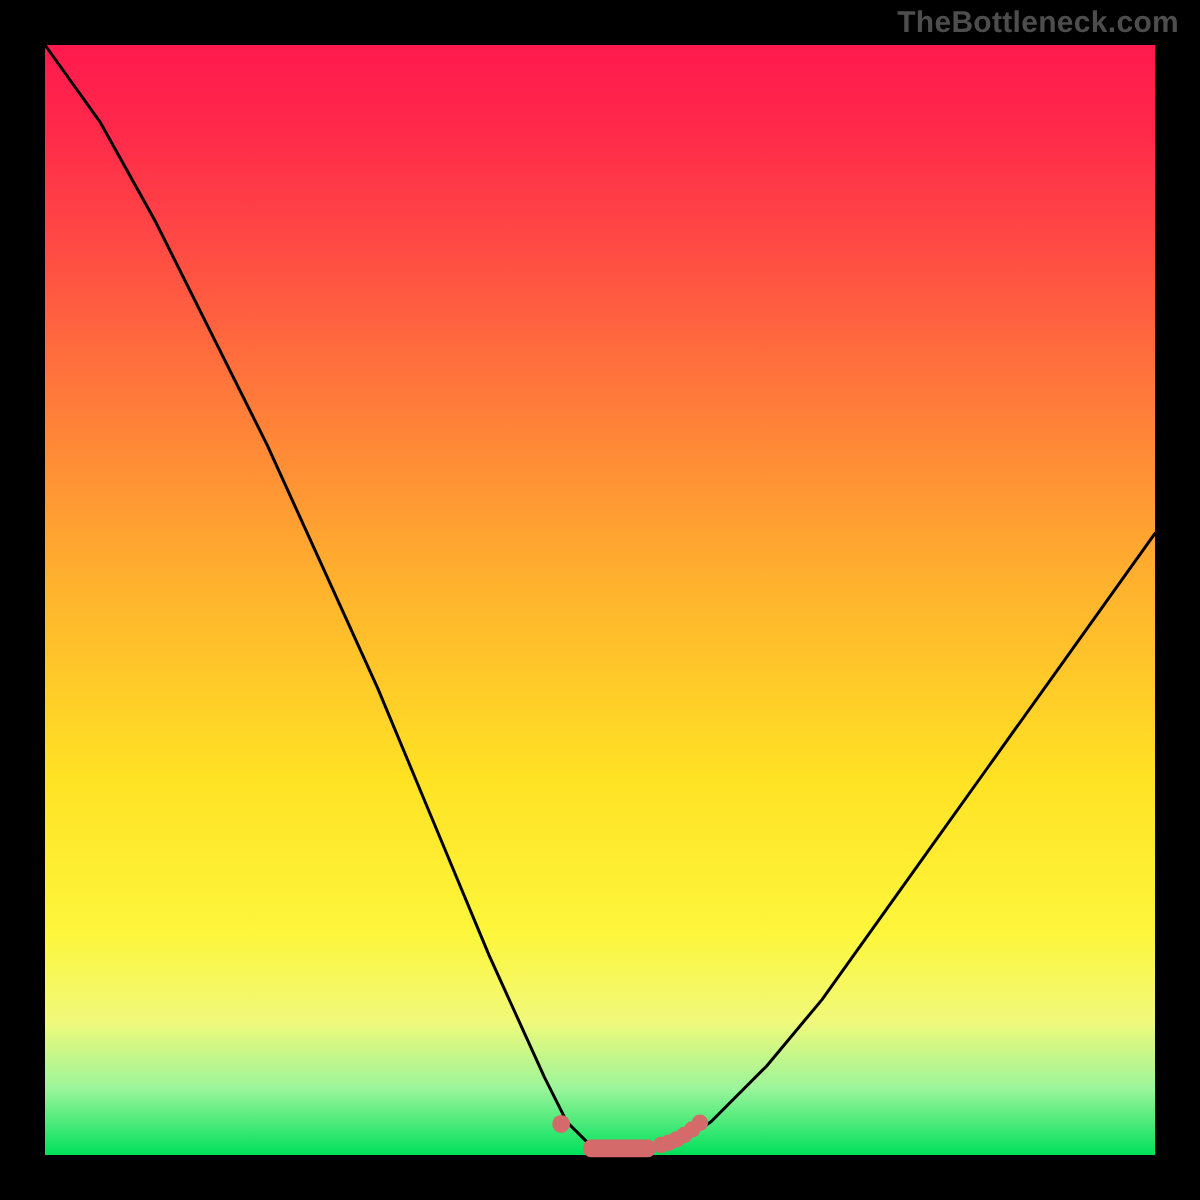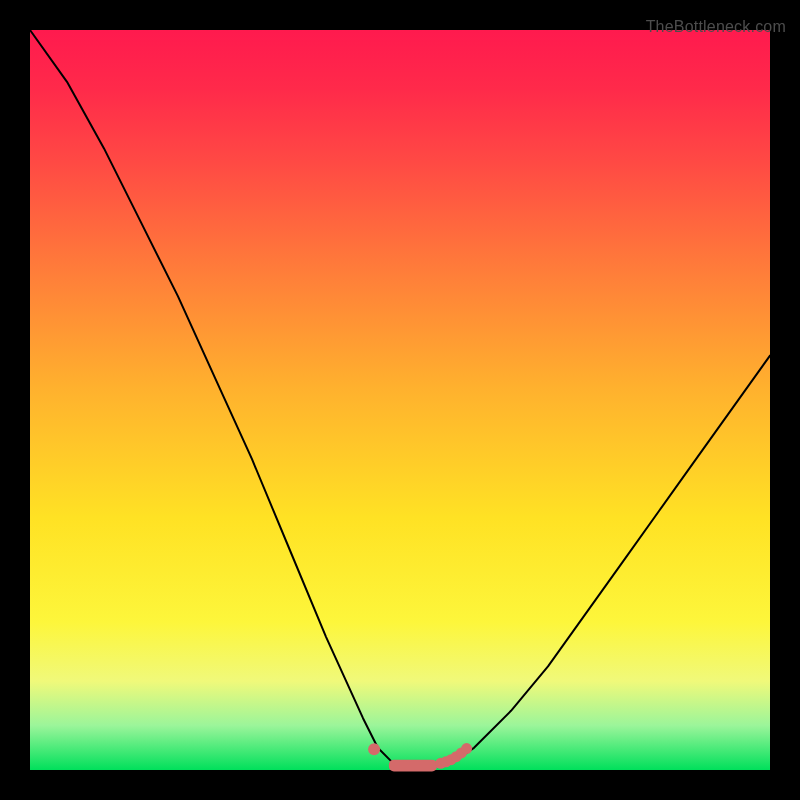--- a/index.html
+++ b/index.html
@@ -38,25 +38,25 @@
   .plot-svg {
     position: absolute;
     left: 0;
     top: 0;
     width: 740px;
     height: 740px;
     overflow: visible;
   }
   .watermark {
     position: absolute;
-    top: 18px;
+    top: 4px;
     right: 14px;
     color: #4d4d4d;
-    font-size: 16px;
-    font-weight: 400;
+    font-size: 20px;
+    font-weight: 700;
     letter-spacing: 0.2px;
     user-select: none;
   }
 </style>
 </head>
 <body>
 
 <div class="frame">
 
   <div class="plot-area">

